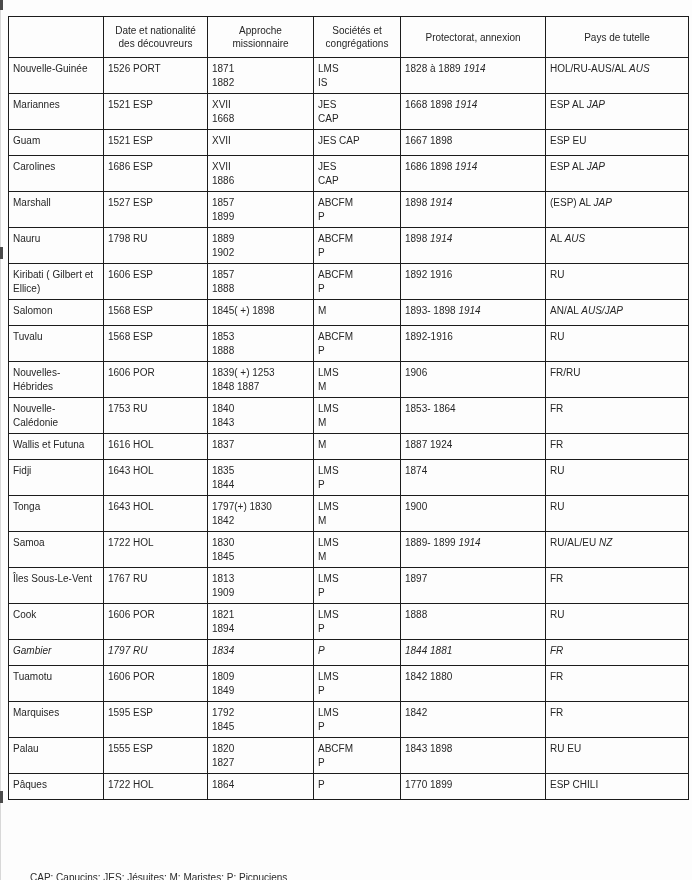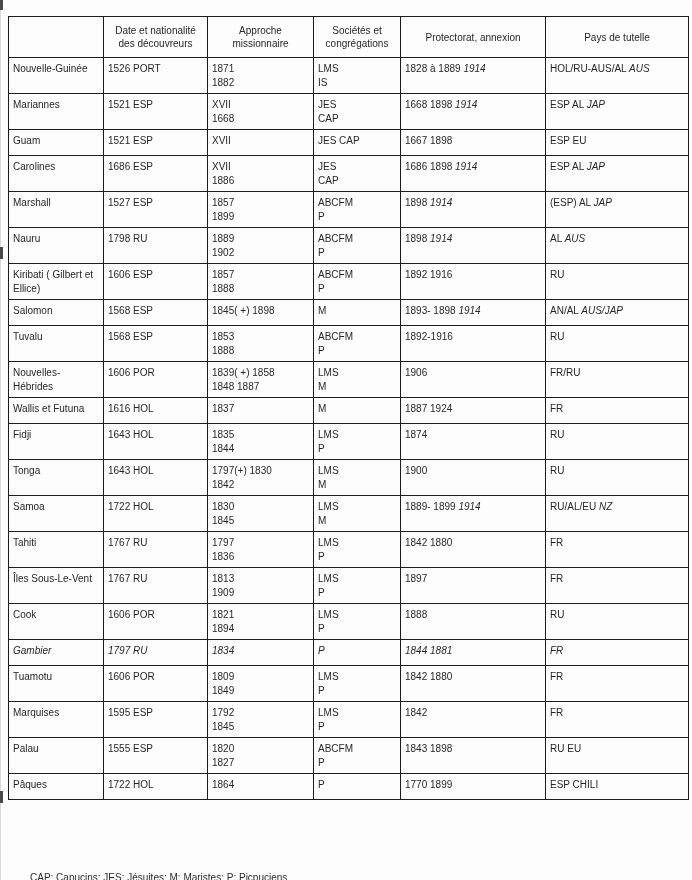--- a/index.html
+++ b/index.html
@@ -311,32 +311,55 @@
         </tr>
         <tr style="height: 36px; margin-top: 17px;">
           <td>
             <div class="ln">Nouvelles-</div>
             <div class="ln">Hébrides</div>
           </td>
           <td>
             <div class="ln">1606 POR</div>
           </td>
           <td>
-            <div class="ln">1839( +) 1858</div>
+            <div class="ln">1839( +) 1253</div>
             <div class="ln">1848 1887</div>
           </td>
           <td>
             <div class="ln">LMS</div>
             <div class="ln">M</div>
           </td>
           <td>
             <div class="ln">1906</div>
           </td>
           <td>
             <div class="ln">FR/RU</div>
+          </td>
+        </tr>
+        <tr style="height: 36px;">
+          <td>
+            <div class="ln">Nouvelle-</div>
+            <div class="ln">Calédonie</div>
+          </td>
+          <td>
+            <div class="ln">1753 RU</div>
+          </td>
+          <td>
+            <div class="ln">1840</div>
+            <div class="ln">1843</div>
+          </td>
+          <td>
+            <div class="ln">LMS</div>
+            <div class="ln">M</div>
+          </td>
+          <td>
+            <div class="ln">1853- 1864</div>
+          </td>
+          <td>
+            <div class="ln">FR</div>
           </td>
         </tr>
         <tr style="height: 26px;">
           <td>
             <div class="ln">Wallis et Futuna</div>
           </td>
           <td>
             <div class="ln">1616 HOL</div>
           </td>
           <td>
@@ -409,42 +432,20 @@
           </td>
           <td>
             <div class="ln">LMS</div>
             <div class="ln">M</div>
           </td>
           <td>
             <div class="ln">1889- 1899 <i>1914</i></div>
           </td>
           <td>
             <div class="ln">RU/AL/EU <i>NZ</i></div>
-          </td>
-        </tr>
-        <tr style="height: 36px;">
-          <td>
-            <div class="ln">Tahiti</div>
-          </td>
-          <td>
-            <div class="ln">1767 RU</div>
-          </td>
-          <td>
-            <div class="ln">1797</div>
-            <div class="ln">1836</div>
-          </td>
-          <td>
-            <div class="ln">LMS</div>
-            <div class="ln">P</div>
-          </td>
-          <td>
-            <div class="ln">1842 1880</div>
-          </td>
-          <td>
-            <div class="ln">FR</div>
           </td>
         </tr>
         <tr style="height: 36px;">
           <td>
             <div class="ln">Îles Sous-Le-Vent</div>
           </td>
           <td>
             <div class="ln">1767 RU</div>
           </td>
           <td>

